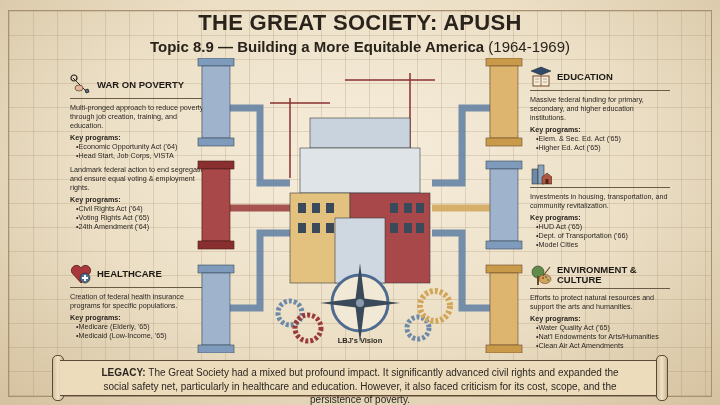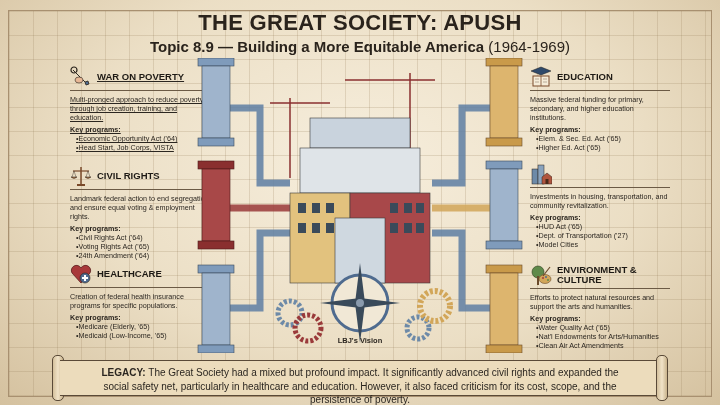--- a/index.html
+++ b/index.html
@@ -65,56 +65,40 @@
 
 <div class="page">
   <div class="grid"></div>
 
   <div class="title">THE GREAT SOCIETY: APUSH</div>
   <div class="subtitle">
     <span>Topic 8.9 — Building a More Equitable America</span>
     <span class="years">(1964-1969)</span>
   </div>
 
-  <div class="card left" style="top:66px;text-decoration:underline;">
+  <div class="card left" style="top:74px;">
     <div class="card-head">
       <span class="icon">
         <svg width="22" height="22" viewBox="0 0 22 22">
             <path d="M3 4 l4 4 l8 8 l3 -1 l1 3 l-3 1 l-1 -3 l-8 -8 l-4 -4z" fill="#4f6b8f" stroke="#2a231c" stroke-width="0.8"></path>
             <circle cx="4" cy="4" r="3" fill="none" stroke="#2a231c" stroke-width="1.2"></circle>
             <ellipse cx="9" cy="14" rx="4" ry="3" fill="#e8b896" stroke="#2a231c" stroke-width="0.6"></ellipse>
           </svg>
       </span>
       <span class="card-title">WAR ON POVERTY</span>
     </div>
     <div class="card-desc">Multi-pronged approach to reduce poverty through job creation, training, and education.</div>
     <div class="kp">Key programs:</div>
     <ul>
       <li>Economic Opportunity Act ('64)</li>
       <li>Head Start, Job Corps, VISTA</li>
     </ul>
   </div>
 
   <div class="card left" style="top:165px;">
-    <div class="card-head">
-      <span class="icon">
-        <svg width="22" height="22" viewBox="0 0 22 22">
-            <line x1="11" y1="2" x2="11" y2="19" stroke="#7a4a2a" stroke-width="1.5"></line>
-            <line x1="3" y1="6" x2="19" y2="6" stroke="#7a4a2a" stroke-width="1.2"></line>
-            <path d="M1 12 q3 3 6 0 z" fill="#b07a4a" stroke="#2a231c" stroke-width="0.5"></path>
-            <path d="M15 12 q3 3 6 0 z" fill="#b07a4a" stroke="#2a231c" stroke-width="0.5"></path>
-            <line x1="4" y1="6" x2="2" y2="12" stroke="#2a231c" stroke-width="0.4"></line>
-            <line x1="4" y1="6" x2="6" y2="12" stroke="#2a231c" stroke-width="0.4"></line>
-            <line x1="18" y1="6" x2="16" y2="12" stroke="#2a231c" stroke-width="0.4"></line>
-            <line x1="18" y1="6" x2="20" y2="12" stroke="#2a231c" stroke-width="0.4"></line>
-            <rect x="7" y="19" width="8" height="2" fill="#7a4a2a"></rect>
-          </svg>
-      </span>
-      <span class="card-title">CIVIL RIGHTS</span>
-    </div>
     <div class="card-desc">Landmark federal action to end segregation and ensure equal voting &amp; employment rights.</div>
     <div class="kp">Key programs:</div>
     <ul>
       <li>Civil Rights Act ('64)</li>
       <li>Voting Rights Act ('65)</li>
       <li>24th Amendment ('64)</li>
     </ul>
   </div>
 
   <div class="card left" style="top:263px;">
@@ -168,21 +152,21 @@
             <rect x="8" y="2" width="6" height="19" fill="#8aa3bd" stroke="#2a231c" stroke-width="0.5"></rect>
             <path d="M12 14 L17 10 L22 14 L22 21 L12 21 Z" fill="#b0553e" stroke="#2a231c" stroke-width="0.5"></path>
             <rect x="15.5" y="16" width="3" height="5" fill="#4a2a1a"></rect>
           </svg>
       </span>
     </div>
     <div class="card-desc">Investments in housing, transportation, and community revitalization.</div>
     <div class="kp">Key programs:</div>
     <ul>
       <li>HUD Act ('65)</li>
-      <li>Dept. of Transportation ('27)</li>
+      <li>Dept. of Transportation ('66)</li>
       <li>Model Cities</li>
     </ul>
   </div>
 
   <div class="card right" style="top:264px;">
     <div class="card-head">
       <span class="icon">
         <svg width="22" height="22" viewBox="0 0 22 22">
             <circle cx="8" cy="8" r="6" fill="#5f8a4a" stroke="#2a3a1a" stroke-width="0.6"></circle>
             <rect x="7" y="12" width="2" height="9" fill="#6a4a2a"></rect>

